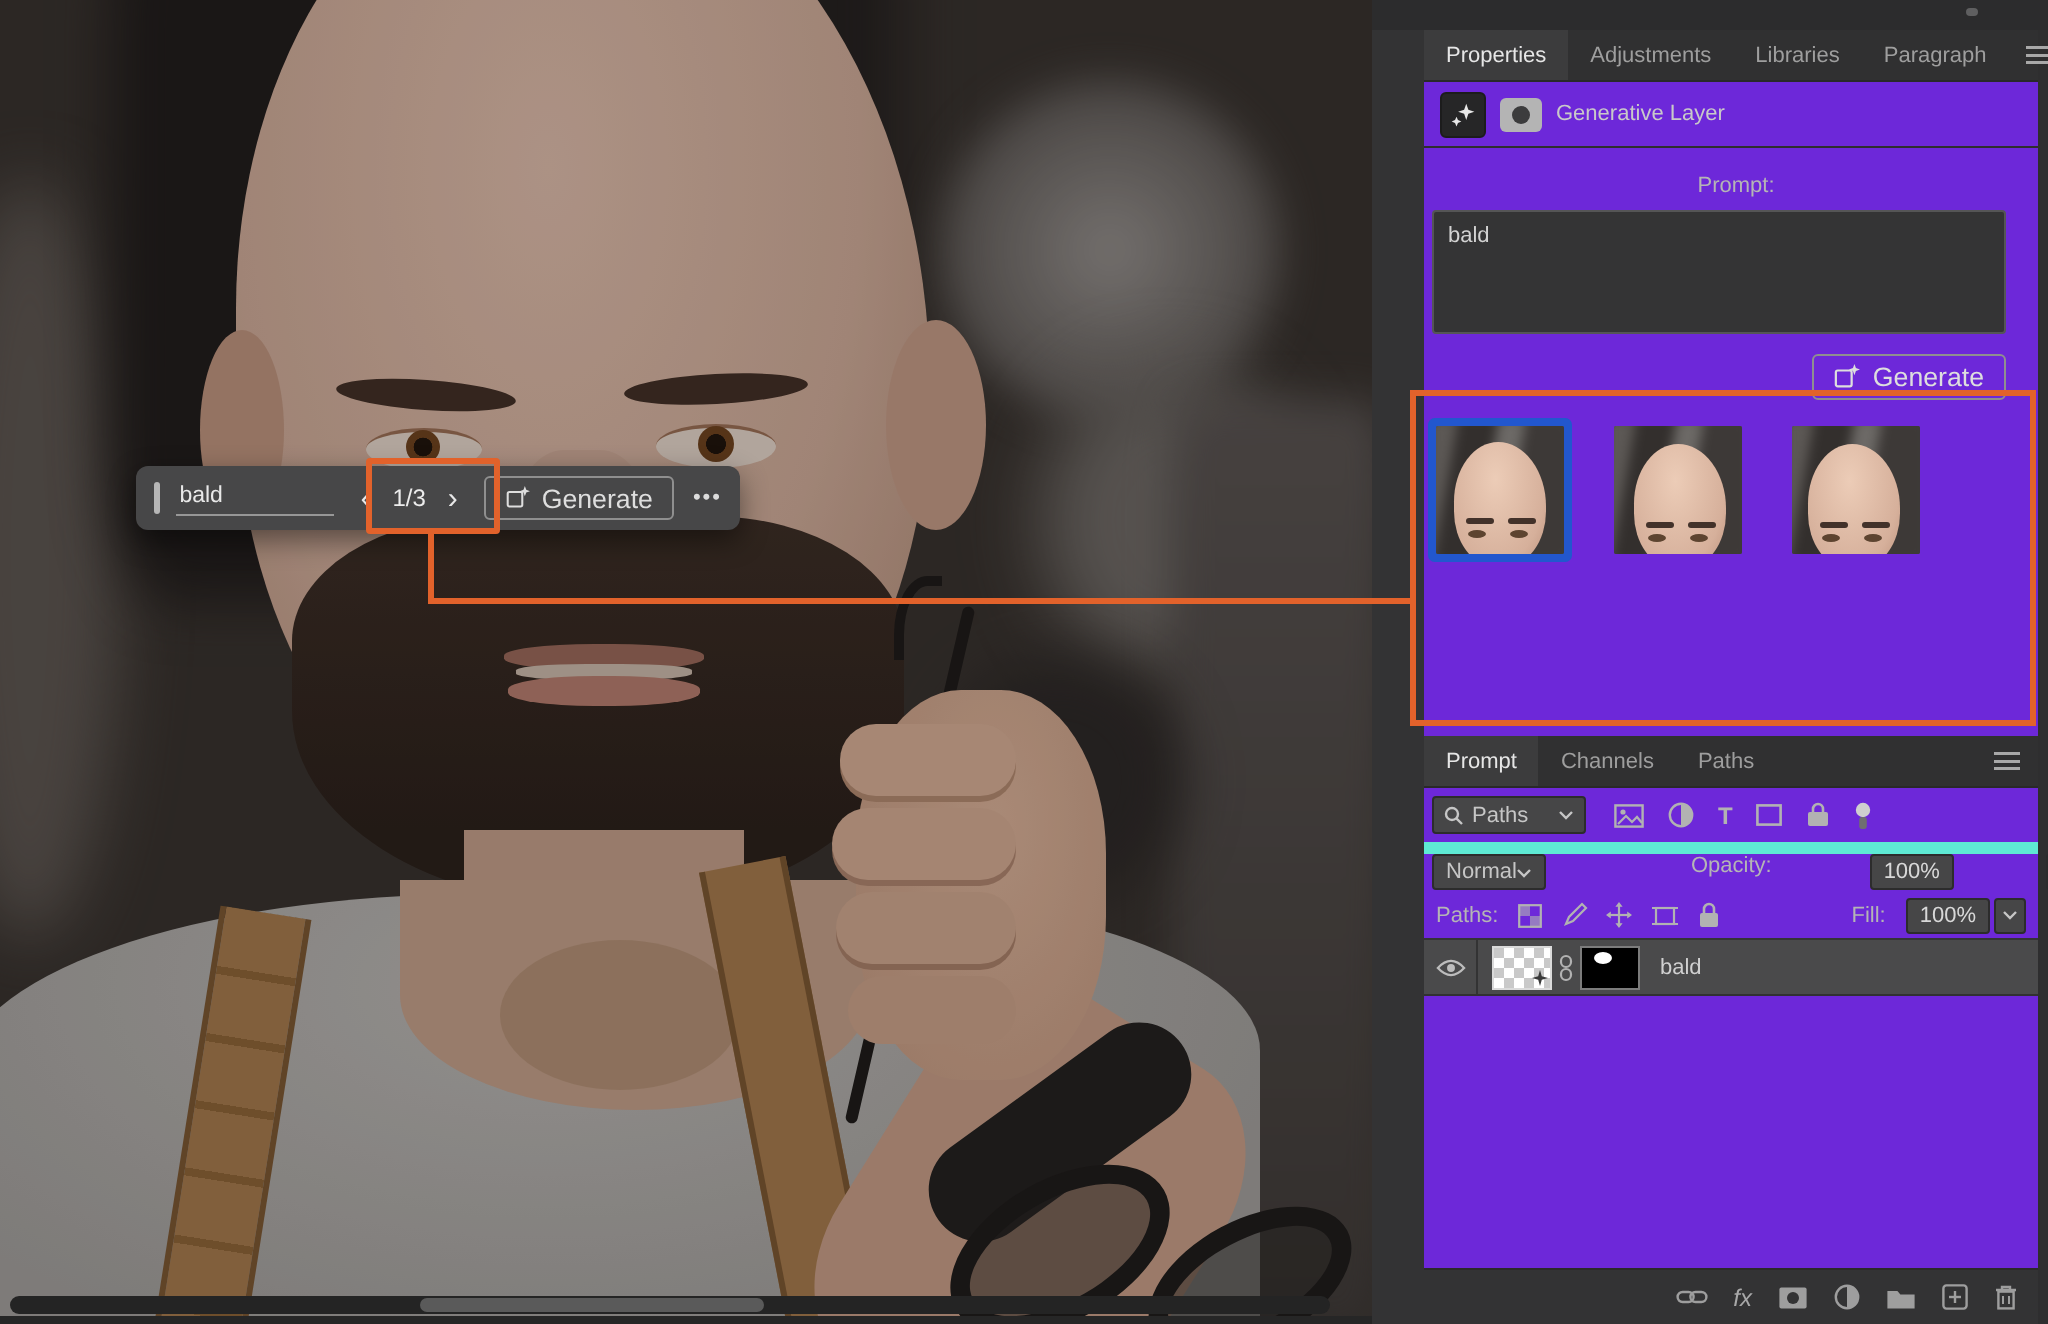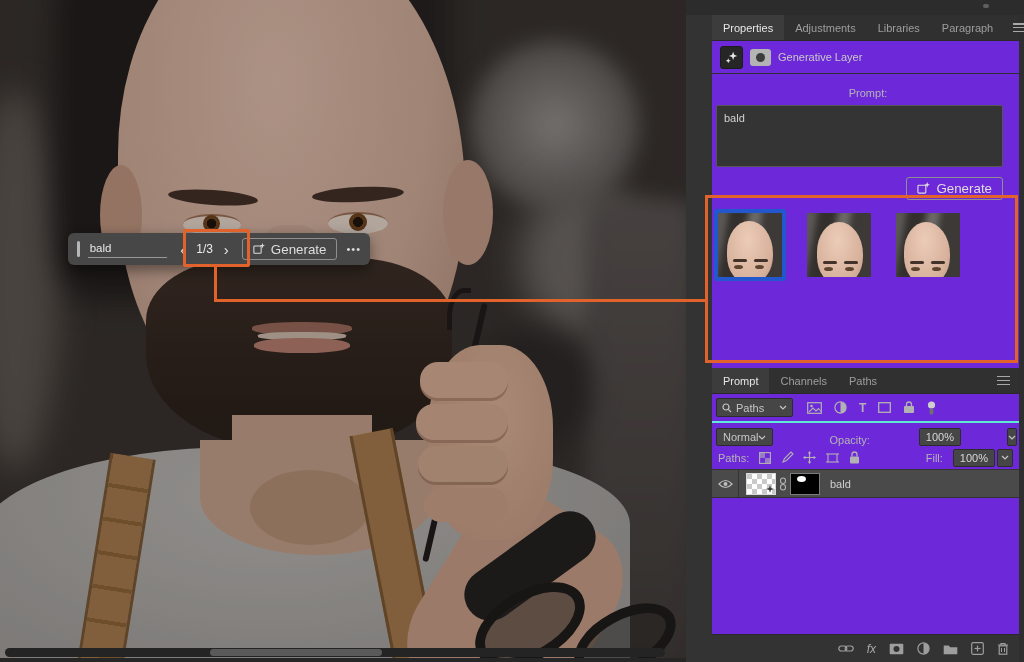--- a/index.html
+++ b/index.html
@@ -60,21 +60,21 @@
   .t-head { position:absolute; left:9px; top:8px; width:46px; height:62px; border-radius:48% 52% 44% 44%;
     background:radial-gradient(ellipse at 45% 30%, #ecccb7, #d6b09b 70%, #bd937e); }
   .t-brow { position:absolute; width:14px; height:3px; border-radius:2px; background:#43322a; top:46px; }
   .t-eye { position:absolute; width:9px; height:4px; border-radius:50%; background:#5d4430; top:52px; }
 
   
   .filter-row { display:flex; align-items:center; height:27px; padding:0 6px 0 4px; gap:0; }
   .kind-box { display:flex; align-items:center; gap:4px; width:77px; height:19px; background:#464647;
     border:1px solid #2c2c2c; border-radius:2px; padding:0 5px; }
   .filter-icons { display:flex; align-items:center; gap:12px; margin-left:14px; }
-  .blend-row { display:flex; align-items:flex-end; height:25px; padding:0 6px 0 4px; border-top:2px solid #5eead4;gap:44px; }
+  .blend-row { display:flex; align-items:flex-start; height:25px; padding:0 6px 0 4px; border-top:6px solid #5eead4;gap:44px; }
   .blend-box { display:flex; align-items:center; width:113px; height:18px; background:#464647;
     border:1px solid #2c2c2c; border-radius:2px; padding:0 6px; }
   .blend-box .chev-svg { margin-left:auto; }
   .val-box { display:flex; align-items:center; height:18px; background:#464647; border:1px solid #2c2c2c;
     border-radius:2px; padding:0 6px; color:#d8d8d8; }
   .chev-box { display:flex; align-items:center; justify-content:center; width:16px; height:18px;
     background:#464647; border:1px solid #2c2c2c; border-radius:2px; margin-left:2px; }
   .lock-row { display:flex; align-items:center; height:24px; padding:0 6px 0 6px; gap:10px;
     border-bottom:1px solid #343435; }
   .layer-row { display:flex; align-items:center; height:28px; border-bottom:1px solid #313132; }
@@ -297,21 +297,21 @@
       </div>
     </div>
 
     <div class="blend-row">
       <div class="blend-box">
         <span>Normal</span>
         <svg class="chev-svg" width="8" height="5" viewBox="0 0 8 5">
             <polyline points="1,1 4,4 7,1" fill="none" stroke="#c6c6c6" stroke-width="1.2"></polyline>
           </svg>
       </div>
-      <span style="margin-left:12px;color:#b5b5b5">Opacity:</span>
+      <span style="margin-left:28px;color:#b5b5b5">Opacity:</span>
       <div class="val-box" style="margin-left:5px">
           <span>100%</span>
         </div>
       <div class="chev-box">
           <svg width="8" height="5" viewBox="0 0 8 5">
             <polyline points="1,1 4,4 7,1" fill="none" stroke="#c6c6c6" stroke-width="1.2"></polyline>
           </svg>
         </div>
     </div>
 

